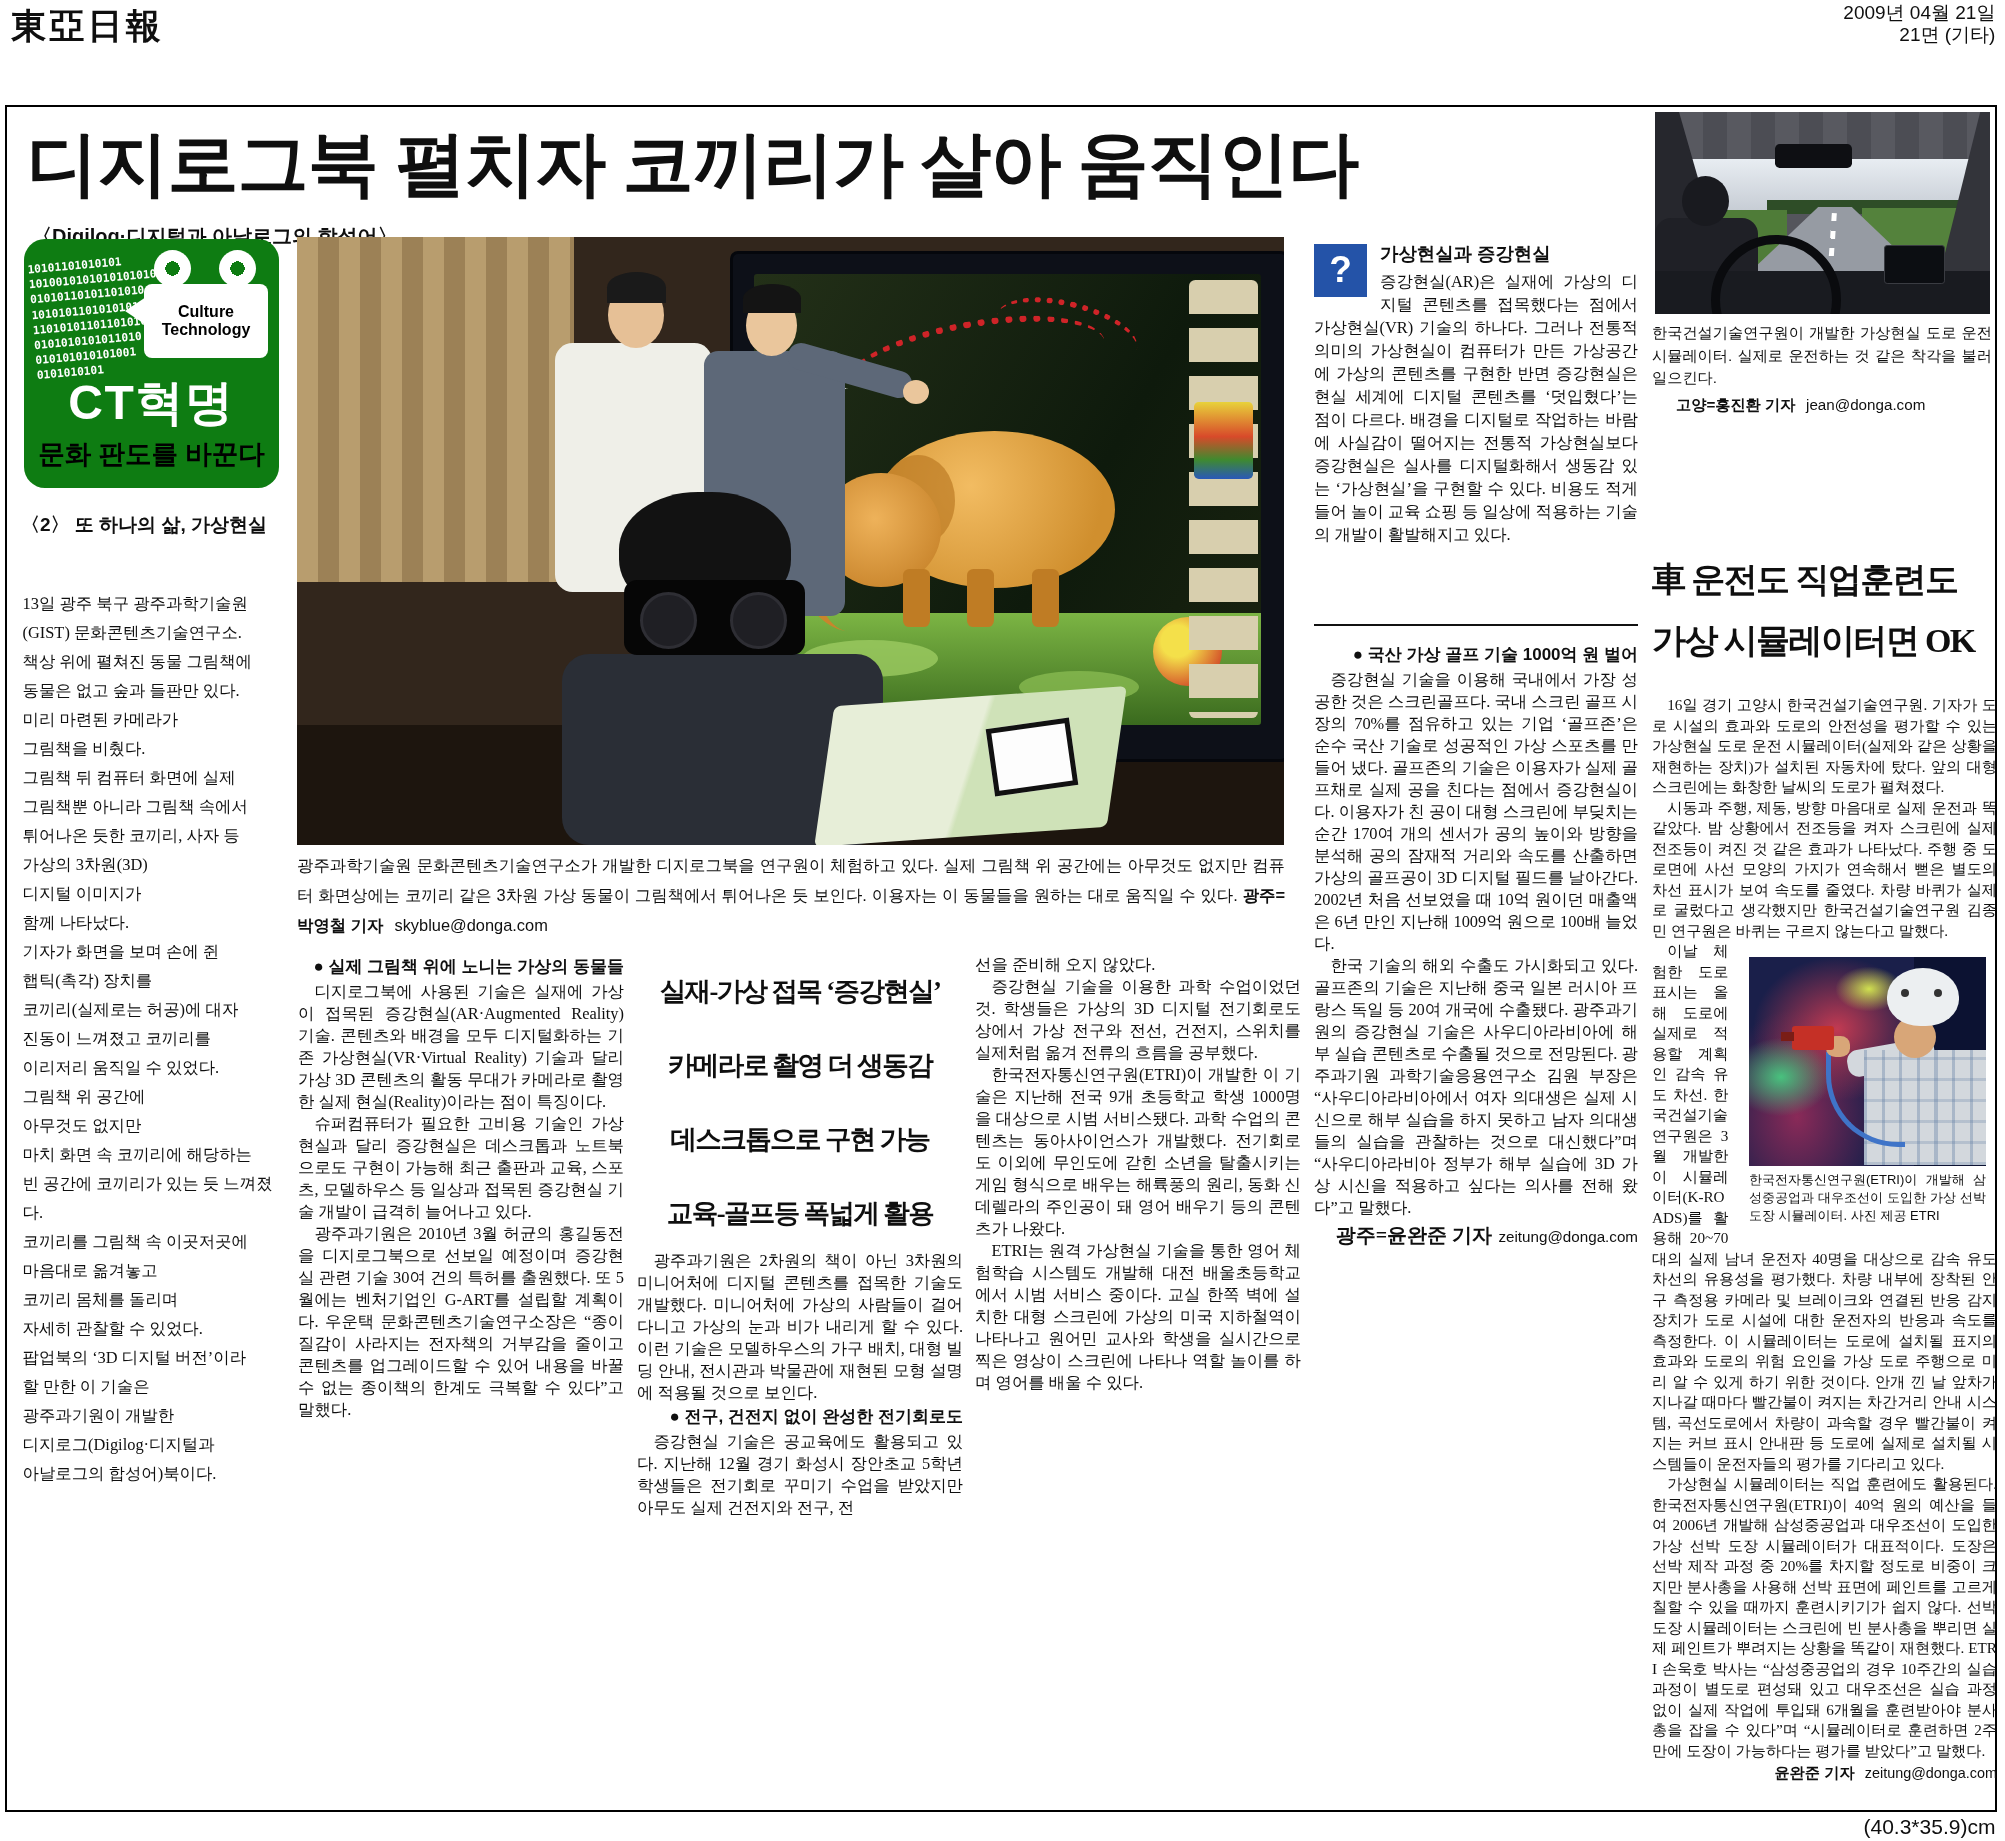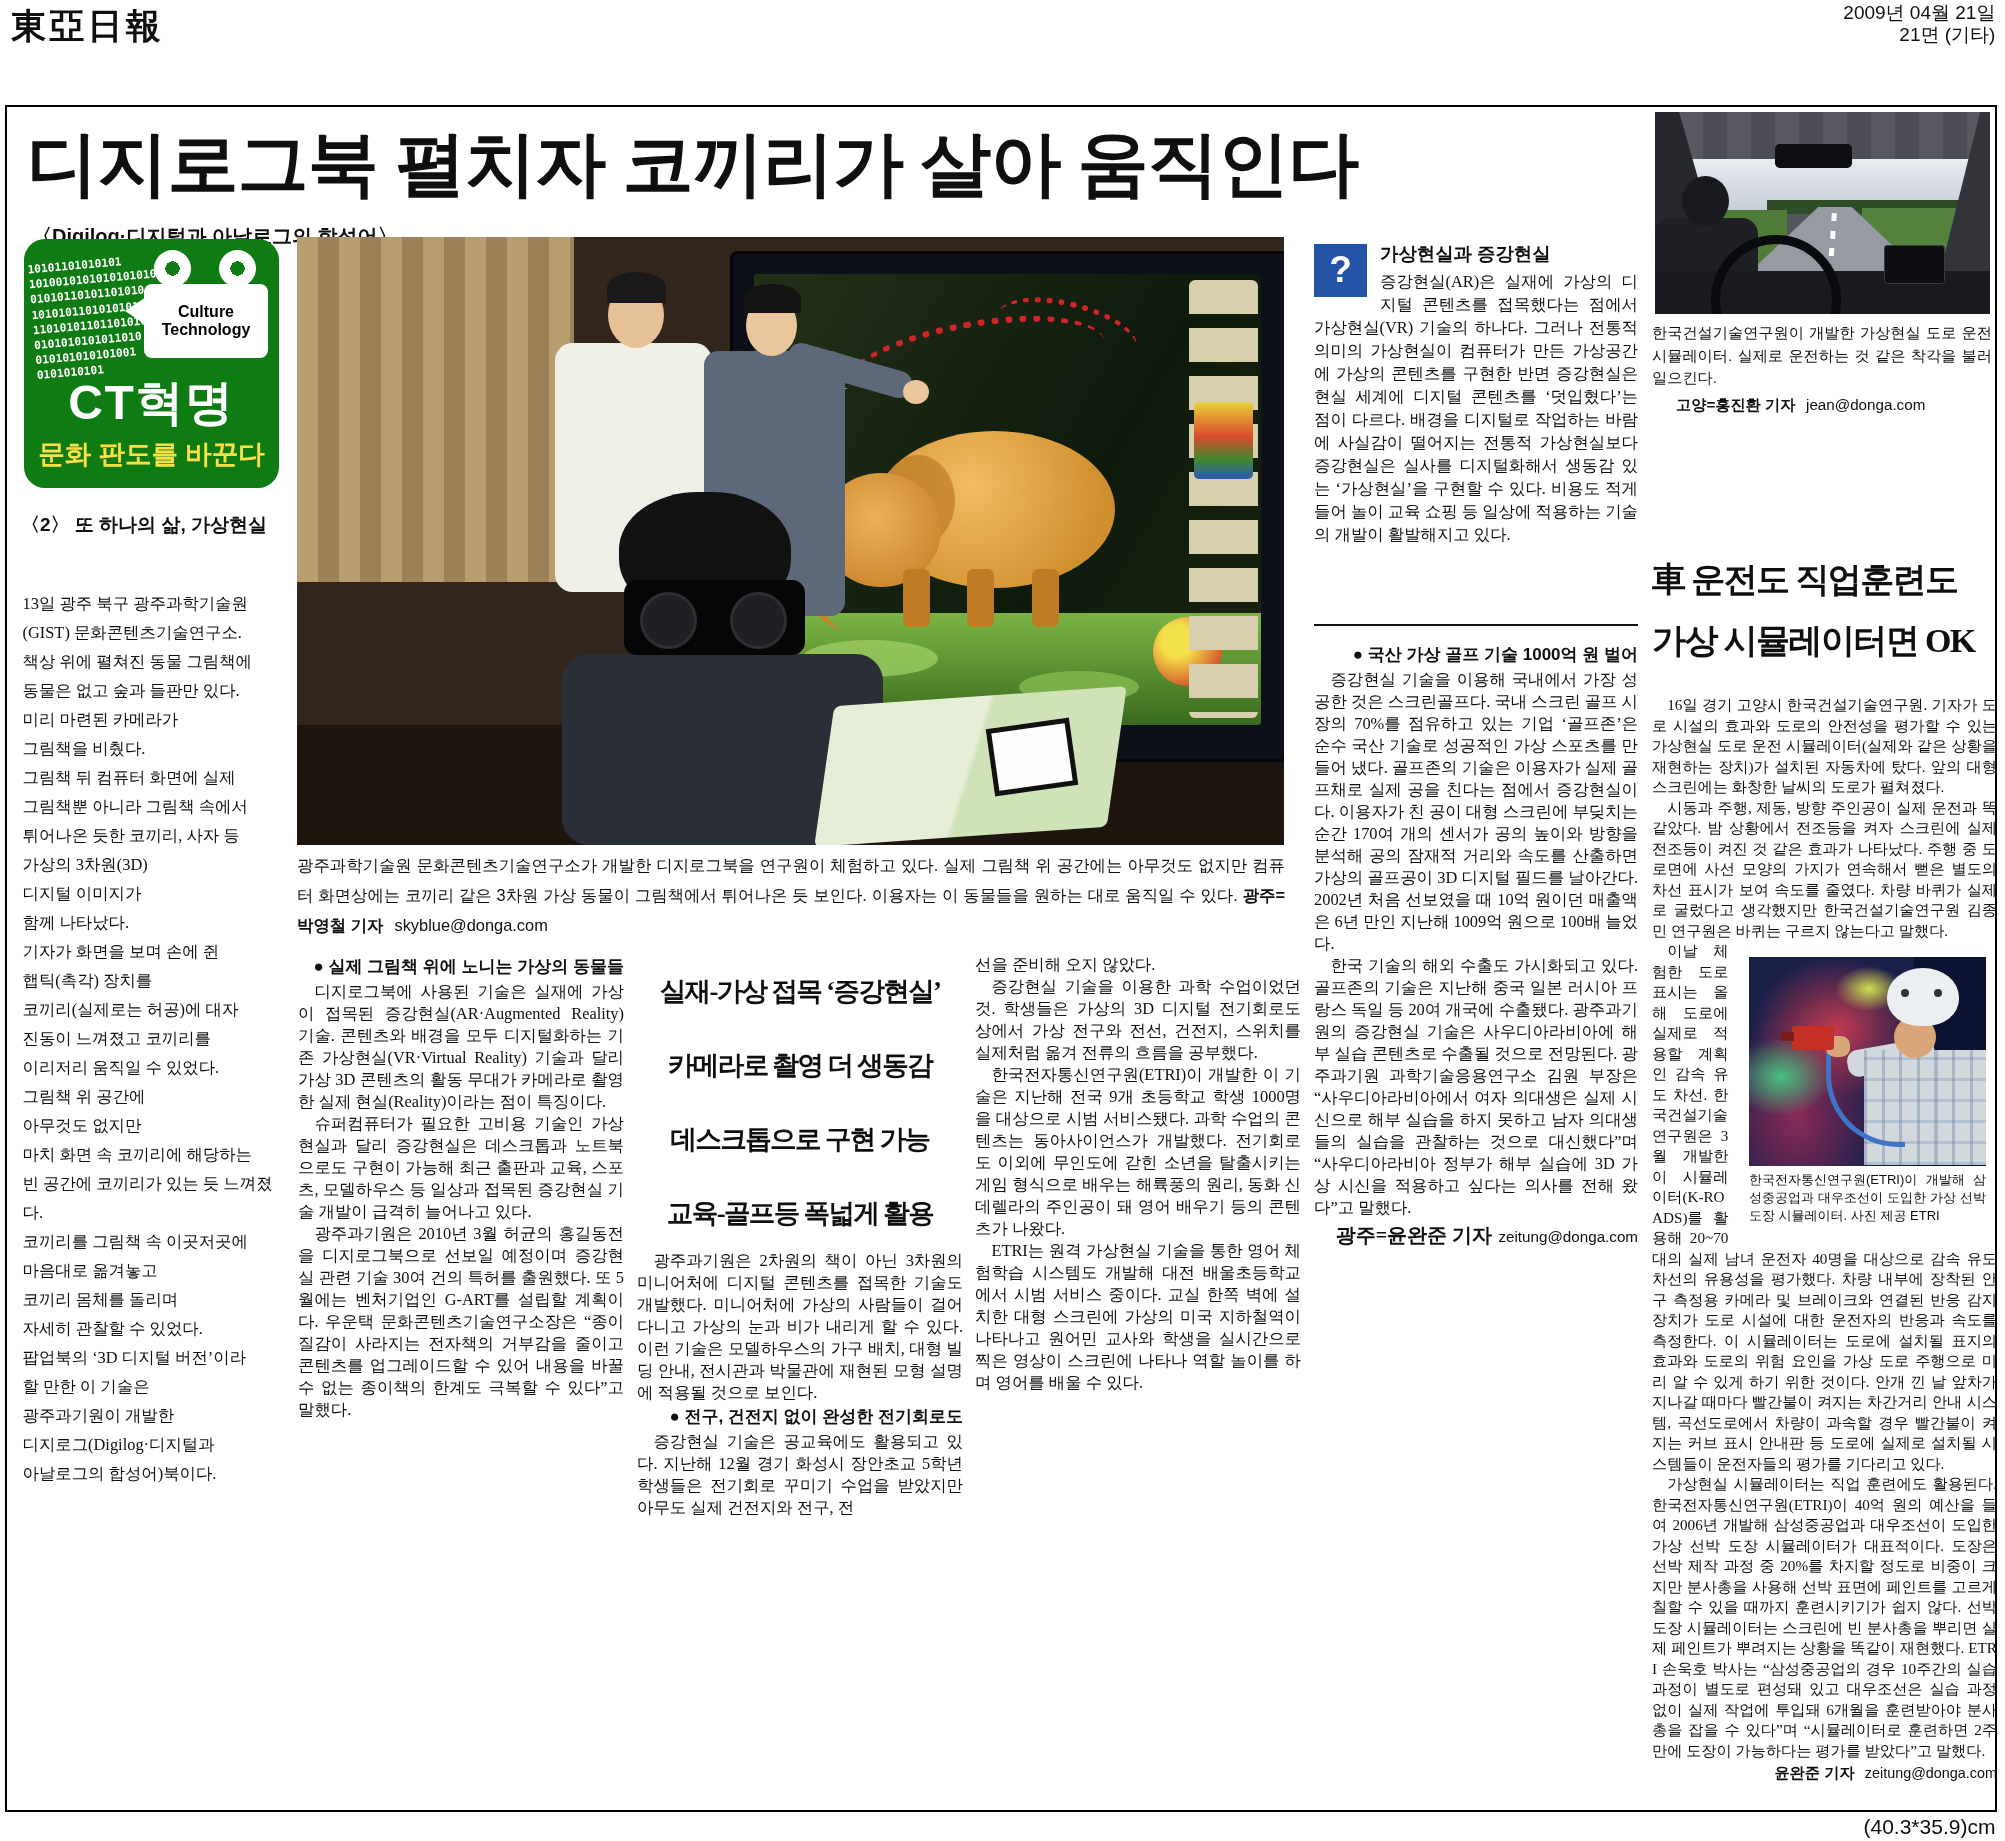--- a/index.html
+++ b/index.html
@@ -23,21 +23,21 @@
              font-family:"DejaVu Sans Mono",monospace;font-size:11.2px;line-height:15.2px;font-weight:bold;}
   .cam{right:9.6px;top:11.2px;width:127px;height:111px;}
   .cam-reel{position:absolute;width:37px;height:37px;border-radius:50%;
             background:radial-gradient(circle at 50% 50%, #0e7c12 0 7.2px, #fff 7.2px);}
   .cam-body{position:absolute;left:1.6px;top:34px;width:124px;height:74px;background:#fff;border-radius:8px;
             display:flex;flex-direction:column;align-items:center;justify-content:center;}
   .cam-label{font-size:16px;line-height:18.4px;font-weight:bold;color:#000;}
   .cam-lens{position:absolute;left:-17.6px;top:47px;width:0;height:0;
             border-top:14.4px solid transparent;border-bottom:14.4px solid transparent;border-right:21px solid #fff;}
   .badge-title{left:0;top:132px;width:100%;text-align:center;color:#fff;font-size:48px;font-weight:bold;letter-spacing:1.6px;}
-  .badge-tag{left:0;top:197px;width:100%;text-align:center;color:#fde047;font-size:26.5px;font-weight:bold;}
+  .badge-tag{left:0;top:197px;width:100%;text-align:center;color:#000000;font-size:26.5px;font-weight:bold;}
   .series-label{left:21px;top:512px;font-size:19px;font-weight:bold;}
 
   
   .lead{left:22.5px;top:589px;width:269px;font-size:16.4px;line-height:29px;white-space:pre-line;}
 
   
   .photo{left:297px;top:237px;width:987px;height:608px;background:#32261c;overflow:hidden;}
   .ph-curtain{left:0;top:0;width:277px;height:345px;
               background:repeating-linear-gradient(90deg,#b89d6e 0 21px,#9c8156 21px 42px);}
   .ph-floor{left:0;bottom:0;width:987px;height:120px;background:#1d150e;}
@@ -339,21 +339,21 @@
     <span class="email">jean@donga.com</span>
   </div>
 
   <div class="abs r-headline">
     <div>車 운전도 직업훈련도</div>
     <div>가상 시뮬레이터면 OK</div>
   </div>
 
   <div class="abs r-body">
     <p>16일 경기 고양시 한국건설기술연구원. 기자가 도로 시설의 효과와 도로의 안전성을 평가할 수 있는 가상현실 도로 운전 시뮬레이터(실제와 같은 상황을 재현하는 장치)가 설치된 자동차에 탔다. 앞의 대형 스크린에는 화창한 날씨의 도로가 펼쳐졌다.</p>
-    <p>시동과 주행, 제동, 방향 주인공이 실제 운전과 똑같았다. 밤 상황에서 전조등을 켜자 스크린에 실제 전조등이 켜진 것 같은 효과가 나타났다. 주행 중 도로면에 사선 모양의 가지가 연속해서 뻗은 별도의 차선 표시가 보여 속도를 줄였다. 차량 바퀴가 실제로 굴렀다고 생각했지만 한국건설기술연구원 김종민 연구원은 바퀴는 구르지 않는다고 말했다.</p>
+    <p>시동과 주행, 제동, 방향 마음대로 실제 운전과 똑같았다. 밤 상황에서 전조등을 켜자 스크린에 실제 전조등이 켜진 것 같은 효과가 나타났다. 주행 중 도로면에 사선 모양의 가지가 연속해서 뻗은 별도의 차선 표시가 보여 속도를 줄였다. 차량 바퀴가 실제로 굴렀다고 생각했지만 한국건설기술연구원 김종민 연구원은 바퀴는 구르지 않는다고 말했다.</p>
     <figure class="inset">
       <div class="inset-photo">
         <div class="ip-thermal"></div>
         <div class="ip-arm"></div>
         <div class="ip-shirt"></div>
         <div class="ip-face"></div>
         <div class="ip-helmet">
           <div class="ip-helmet-dot" style="left:14.4px;top:21px;"></div>
           <div class="ip-helmet-dot" style="left:47px;top:21px;"></div>
         </div>

